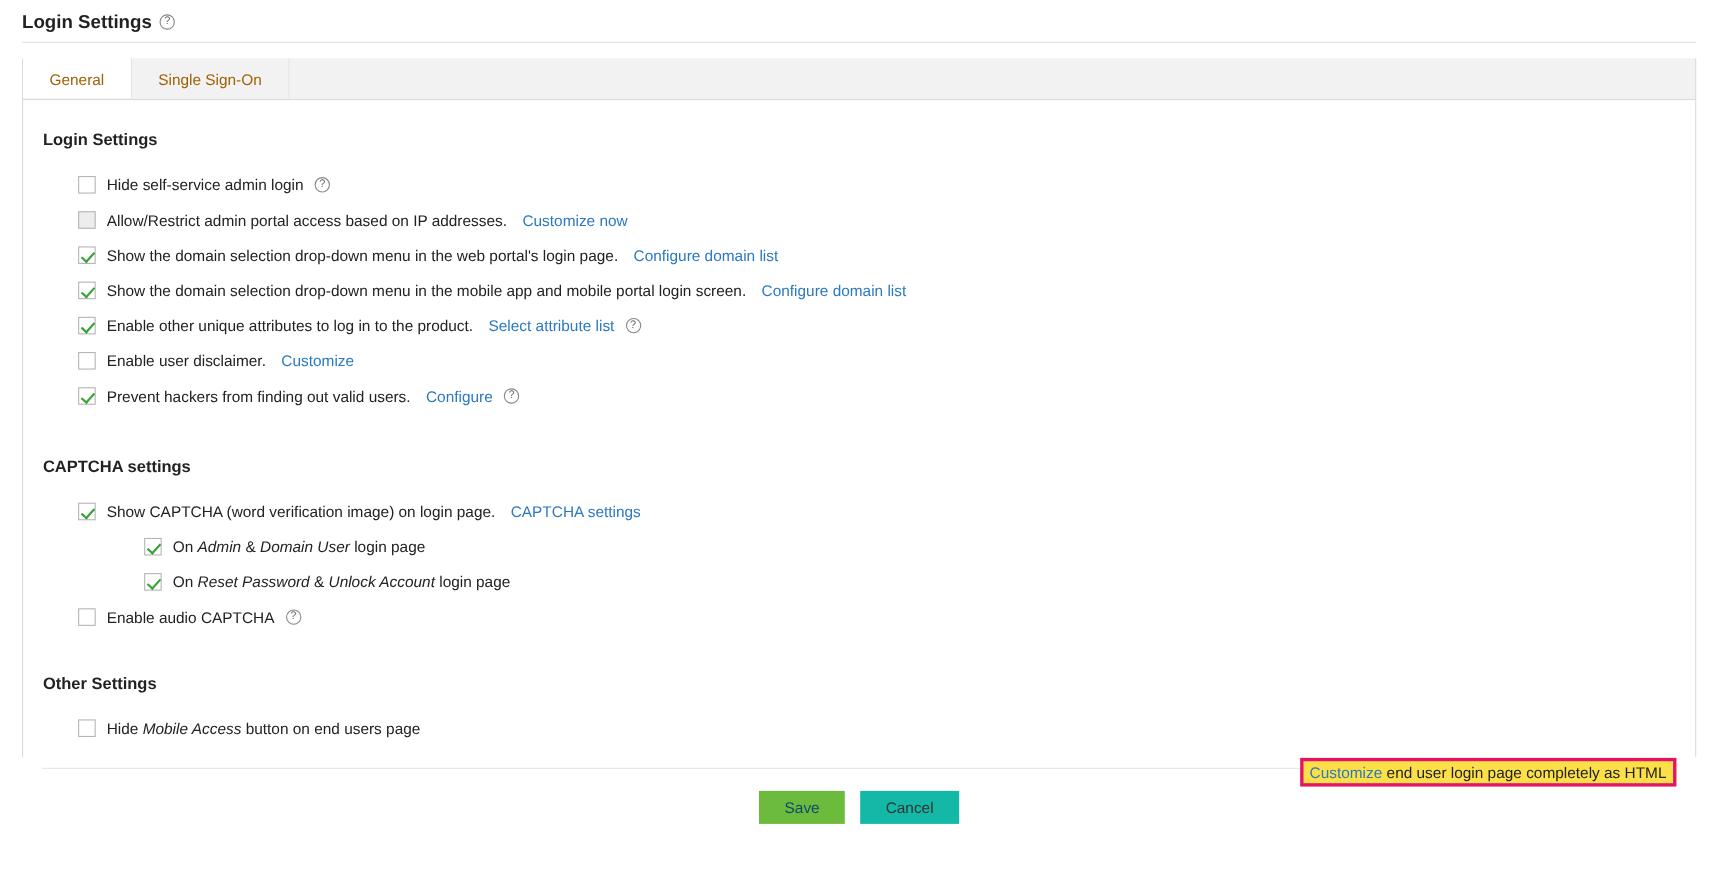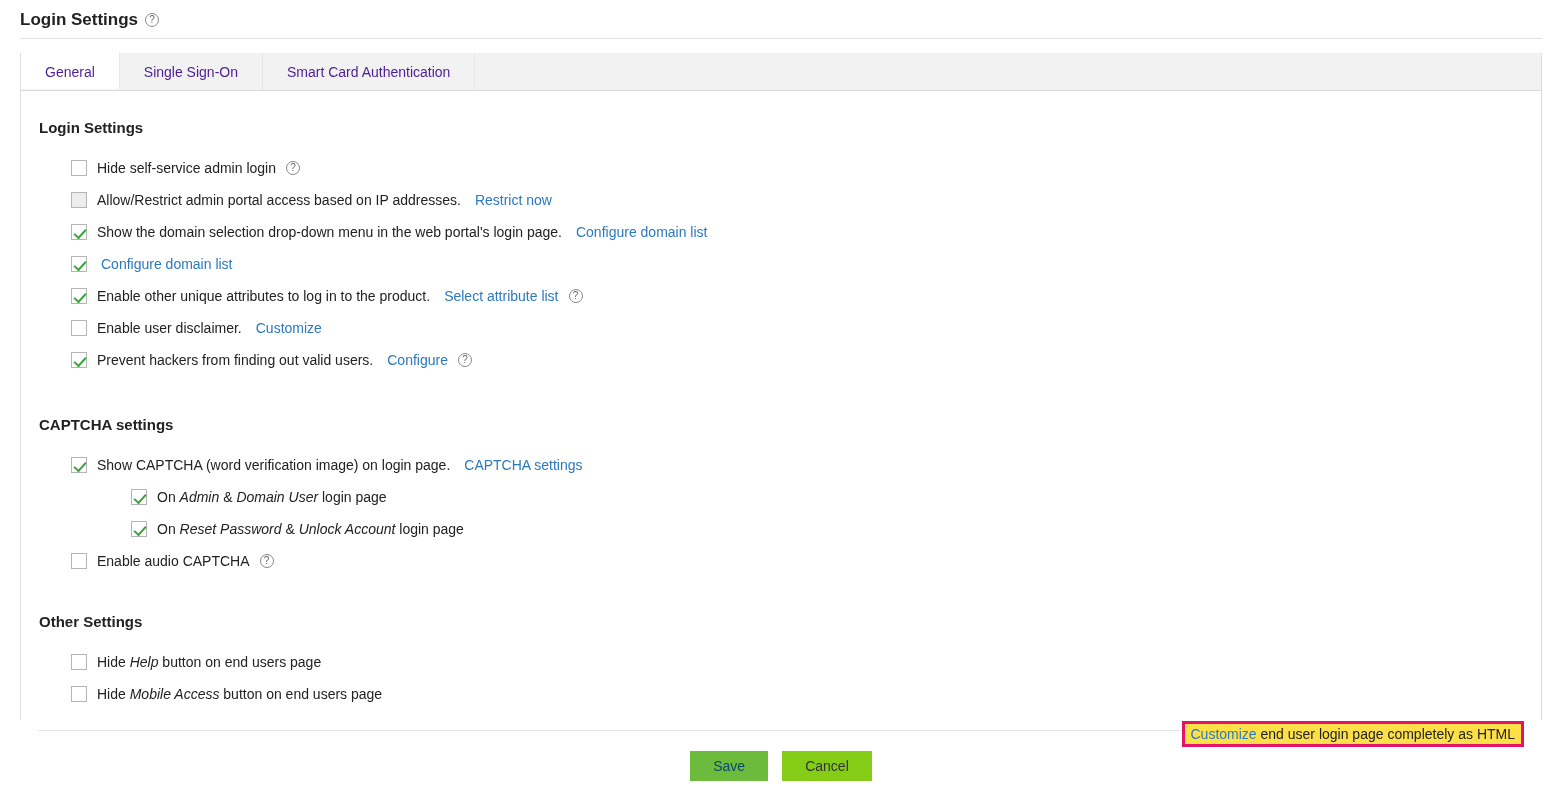--- a/index.html
+++ b/index.html
@@ -43,21 +43,21 @@
     background: #f2f2f2;
     border: 1px solid #dcdcdc;
     border-top: none;
     margin-top: 14px;
     height: 38px;
   }
   .tab {
     padding: 0 24px;
     display: flex;
     align-items: center;
-    color: #4c1d95;
+    color: #a16207;
     cursor: pointer;
     border-right: 1px solid #e6e6e6;
     font-size: 14px;
   }
   .tab.active {
     background: #fff;
     border-top: 2px solid #fff;
     position: relative;
     top: -1px;
   }
@@ -138,64 +138,64 @@
     padding: 7px 23px;
     font-size: 14px;
     border: none;
     cursor: pointer;
   }
   .btn-save {
     background: #6cbb3c;
     color: #0c4a6e;
   }
   .btn-cancel {
-    background: #84cc16;
+    background: #14b8a6;
     color: #333;
   }
 </style>
 </head>
 <body>
 
 <h1 class="page-title">
   <span>Login Settings</span>
   <span class="help-icon">?</span>
 </h1>
 
 <hr class="hr">
 
 <div class="tabs">
   <div class="tab active">General</div>
   <div class="tab">Single Sign-On</div>
-  <div class="tab">Smart Card Authentication</div>
 </div>
 
 <div class="panel">
 
   <div class="section-title">Login Settings</div>
 
   <div class="setting-row">
     <div class="cb"></div>
     <span class="label">Hide self-service admin login</span>
     <span class="help-icon">?</span>
   </div>
 
   <div class="setting-row">
     <div class="cb disabled"></div>
     <span class="label">Allow/Restrict admin portal access based on IP addresses.</span>
-    <span class="link">Restrict now</span>
+    <span class="link">Customize now</span>
   </div>
 
   <div class="setting-row">
     <div class="cb checked"></div>
     <span class="label">Show the domain selection drop-down menu in the web portal's login page.</span>
     <span class="link">Configure domain list</span>
   </div>
 
   <div class="setting-row">
     <div class="cb checked"></div>
+    <span class="label">Show the domain selection drop-down menu in the mobile app and mobile portal login screen.</span>
     <span class="link">Configure domain list</span>
   </div>
 
   <div class="setting-row">
     <div class="cb checked"></div>
     <span class="label">Enable other unique attributes to log in to the product.</span>
     <span class="link">Select attribute list</span>
     <span class="help-icon">?</span>
   </div>
 
@@ -235,26 +235,20 @@
   </div>
 
   <div class="setting-row">
     <div class="cb"></div>
     <span class="label">Enable audio CAPTCHA</span>
     <span class="help-icon">?</span>
   </div>
 
   <div class="section-title" style="margin-top:36px">Other Settings</div>
 
-  <div class="setting-row">
-    <div class="cb"></div>
-    <span class="label">
-      <span>Hide </span><span class="italic">Help</span><span> button on end users page</span>
-    </span>
-  </div>
 
   <div class="setting-row">
     <div class="cb"></div>
     <span class="label">
       <span>Hide </span><span class="italic">Mobile Access</span><span> button on end users page</span>
     </span>
   </div>
 
 </div>
 

